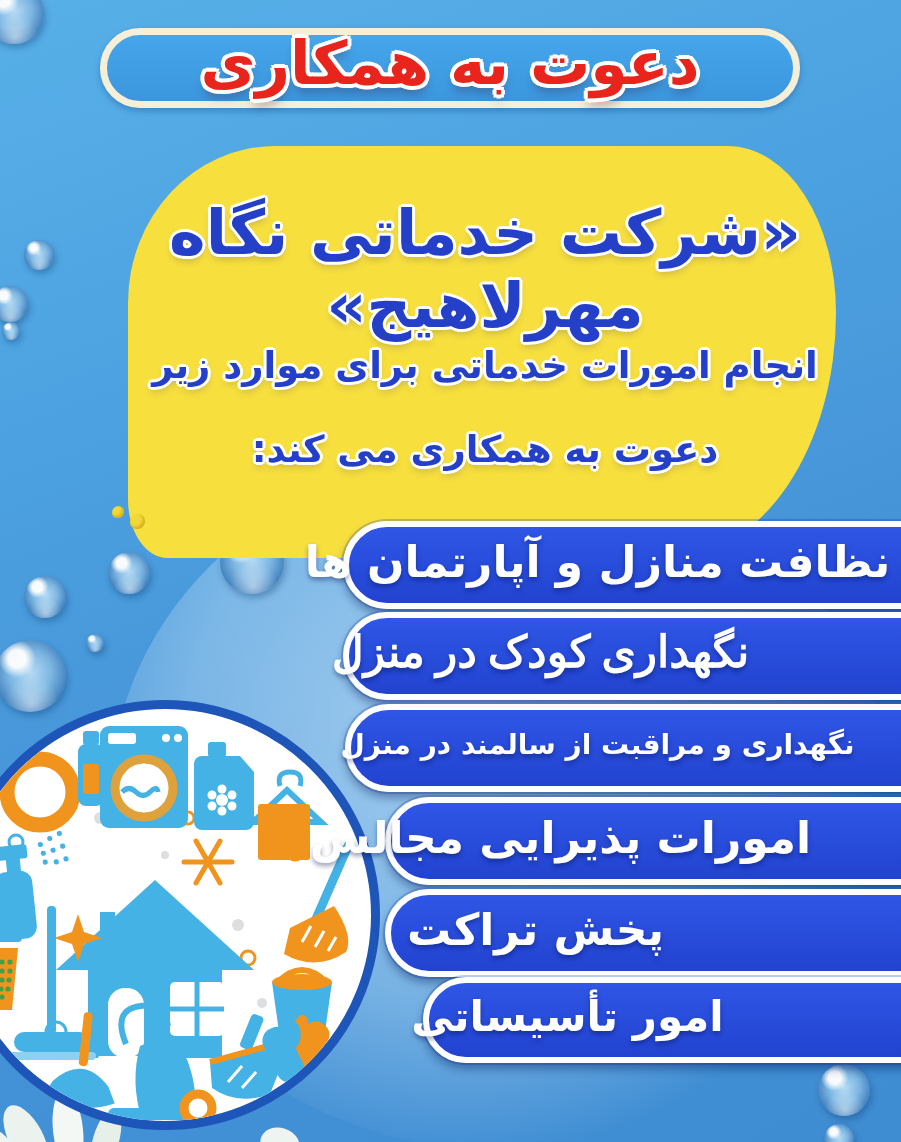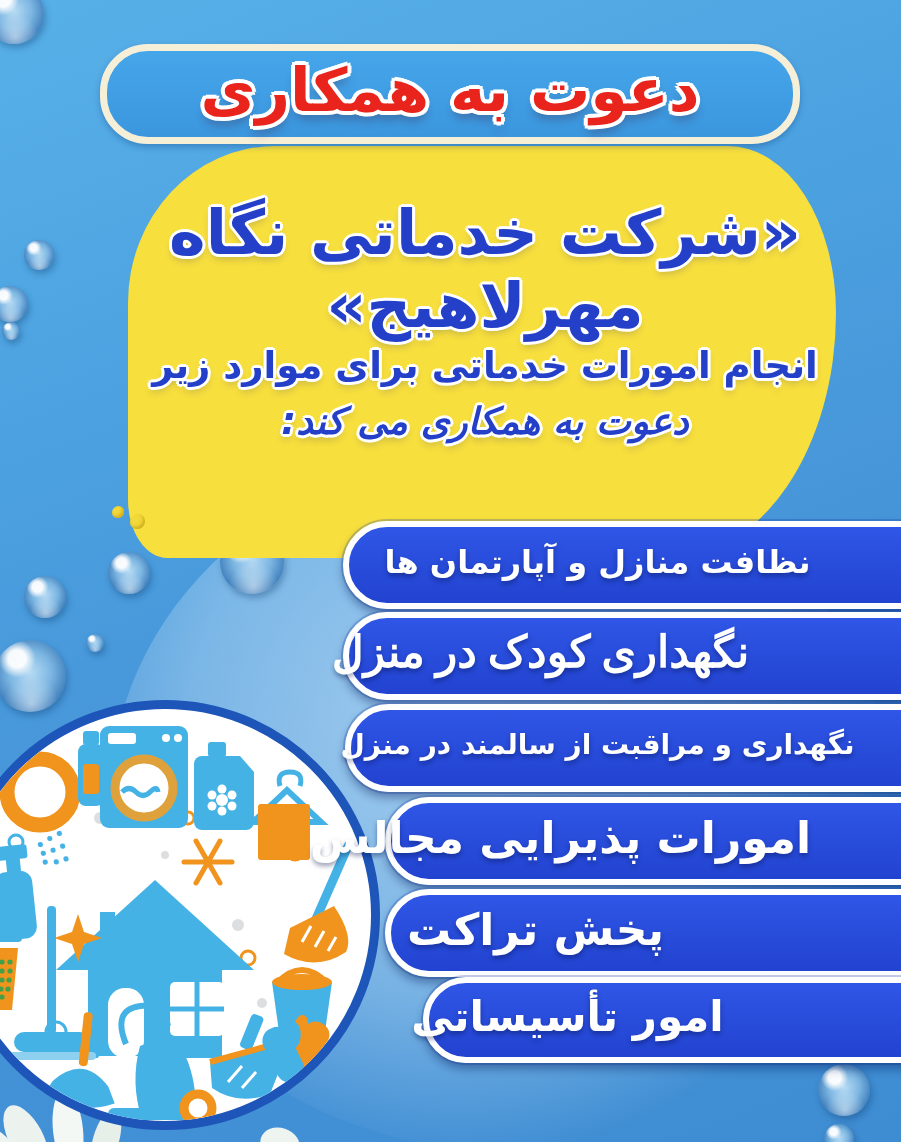--- a/index.html
+++ b/index.html
@@ -19,24 +19,24 @@
     position:absolute;border-radius:50%;z-index:2;
     background:
       radial-gradient(circle at 32% 26%, rgba(255,255,255,.95) 0%, rgba(255,255,255,.95) 12%, rgba(255,255,255,0) 26%),
       radial-gradient(circle at 52% 88%, rgba(255,255,255,.5) 0%, rgba(255,255,255,0) 38%),
       radial-gradient(circle at 50% 45%, #b8dcf4 0%, #7cb6e2 40%, #3d7cba 74%, #1d4e88 100%);
     box-shadow:2px 4px 6px rgba(15,60,110,.35);
   }
   .ydrop{position:absolute;border-radius:60% 50% 55% 50%;background:#f2d838;z-index:3;box-shadow:inset -2px -2px 3px rgba(190,150,20,.6);}
   
   .header-pill{
-    position:absolute;left:100px;top:44px;width:700px;height:100px;z-index:7;
+    position:absolute;left:100px;top:28px;width:700px;height:80px;z-index:7;
     background:linear-gradient(180deg,#46a6ea,#3b96de);
     border:7px solid #f6efd8;border-radius:48px;box-sizing:border-box;
-    display:flex;align-items:center;justify-content:center;
+    display:flex;align-items:flex-end;justify-content:center;
     box-shadow:0 3px 6px rgba(0,50,120,.3);
   }
   .title-text{
     direction:rtl;font-size:60px;color:#e8241c;line-height:1;padding-bottom:8px;
     text-shadow:0 -4px 0 #fff,0 4px 0 #fff,-4px 0 0 #fff,4px 0 0 #fff,
       -3px -3px 0 #fff,3px -3px 0 #fff,-3px 3px 0 #fff,3px 3px 0 #fff,
       0 8px 10px rgba(60,30,60,.35);
   }
   
   .blob{
@@ -47,21 +47,21 @@
   .intro-line{
     position:absolute;left:140px;width:690px;text-align:center;direction:rtl;z-index:4;
     color:#2440c8;
     text-shadow:0 -3px 0 #fff,0 3px 0 #fff,-3px 0 0 #fff,3px 0 0 #fff,
       -2px -2px 0 #fff,2px -2px 0 #fff,-2px 2px 0 #fff,2px 2px 0 #fff,
       0 5px 7px rgba(60,60,90,.25);
   }
   .intro-company{top:196px;font-size:62px;}
   .intro-l2{top:274px;font-size:37px;}
   .intro-l3{top:344px;font-size:37px;}
-  .intro-l4{top:400px;font-size:37px;font-style:italic;}
+  .intro-l4{top:428px;font-size:37px;}
   
   .pill{
     position:absolute;right:-55px;height:88px;z-index:6;box-sizing:border-box;
     background:linear-gradient(180deg,#2f56e6,#2243d0);
     border:6px solid #ffffff;border-radius:44px;
     display:flex;align-items:center;justify-content:center;
     box-shadow:0 6px 10px rgba(5,25,90,.4), 0 0 0 2px rgba(25,60,170,.25);
   }
   .pill-label{
     direction:rtl;color:#ffffff;line-height:1;padding-bottom:6px;white-space:nowrap;
@@ -288,21 +288,21 @@
         </g>
         <g transform="rotate(-26 332 352)">
           <rect x="318" y="326" width="28" height="58" rx="13" fill="#45b2e6"></rect>
           <ellipse cx="350" cy="342" rx="7" ry="13" fill="#45b2e6" transform="rotate(28 350 342)"></ellipse>
         </g>
       </g>
     </svg>
   </div>
 
   <div class="pill" style="left:343px;top:521px;padding-right:104px;">
-    <span class="pill-label" style="font-size:32px;">نظافت منازل و آپارتمان ها</span>
+    <span class="pill-label" style="font-size:44px;">نظافت منازل و آپارتمان ها</span>
   </div>
   <div class="pill" style="left:343px;top:612px;padding-right:218px;">
     <span class="pill-label" style="font-size:44px;font-family:Liberation Serif, serif;">نگهداری کودک در منزل</span>
   </div>
   <div class="pill" style="left:345px;top:704px;padding-right:106px;">
     <span class="pill-label" style="font-size:28px;">نگهداری و مراقبت از سالمند در منزل</span>
   </div>
   <div class="pill" style="left:385px;top:797px;padding-right:220px;">
     <span class="pill-label" style="font-size:44px;">امورات پذیرایی مجالس</span>
   </div>

